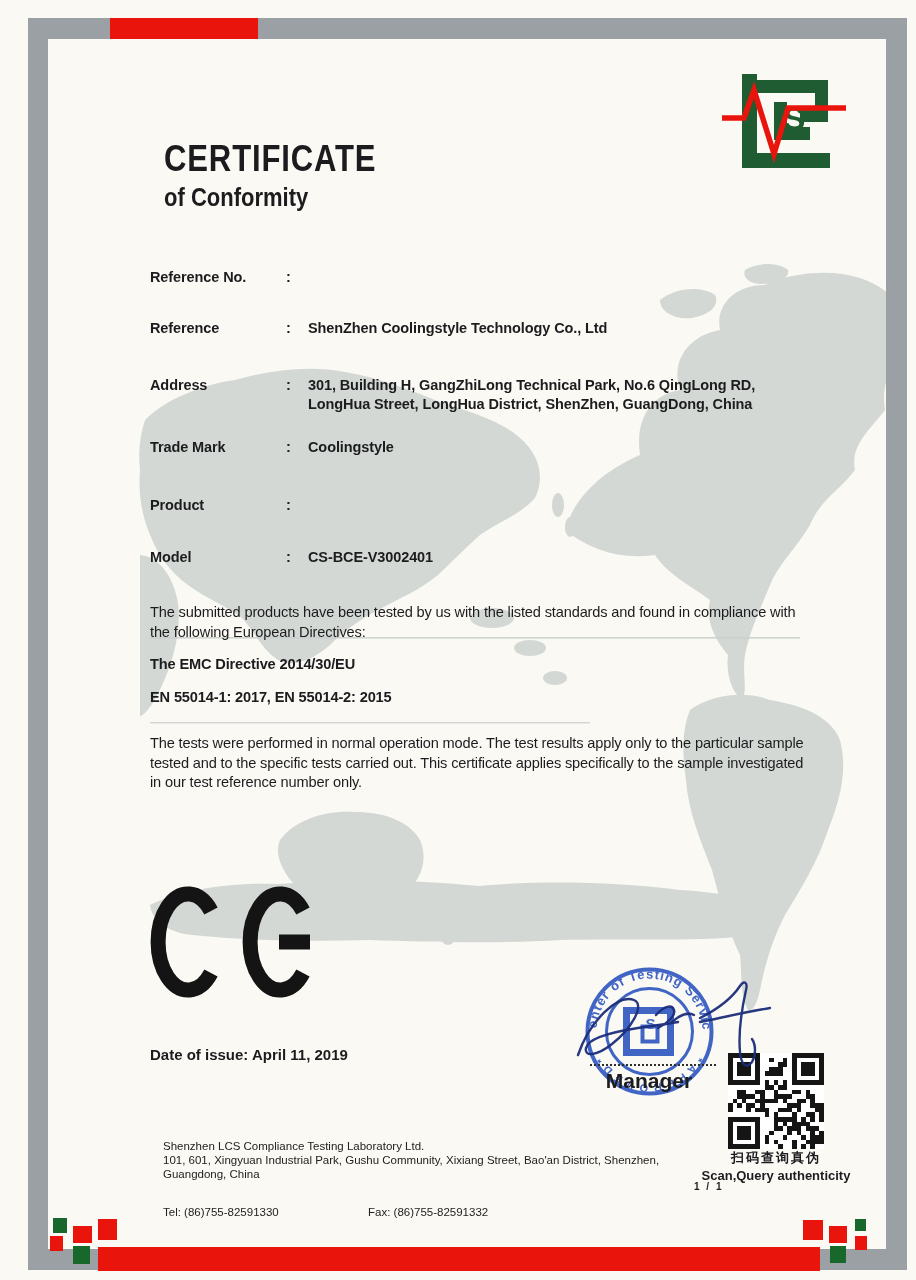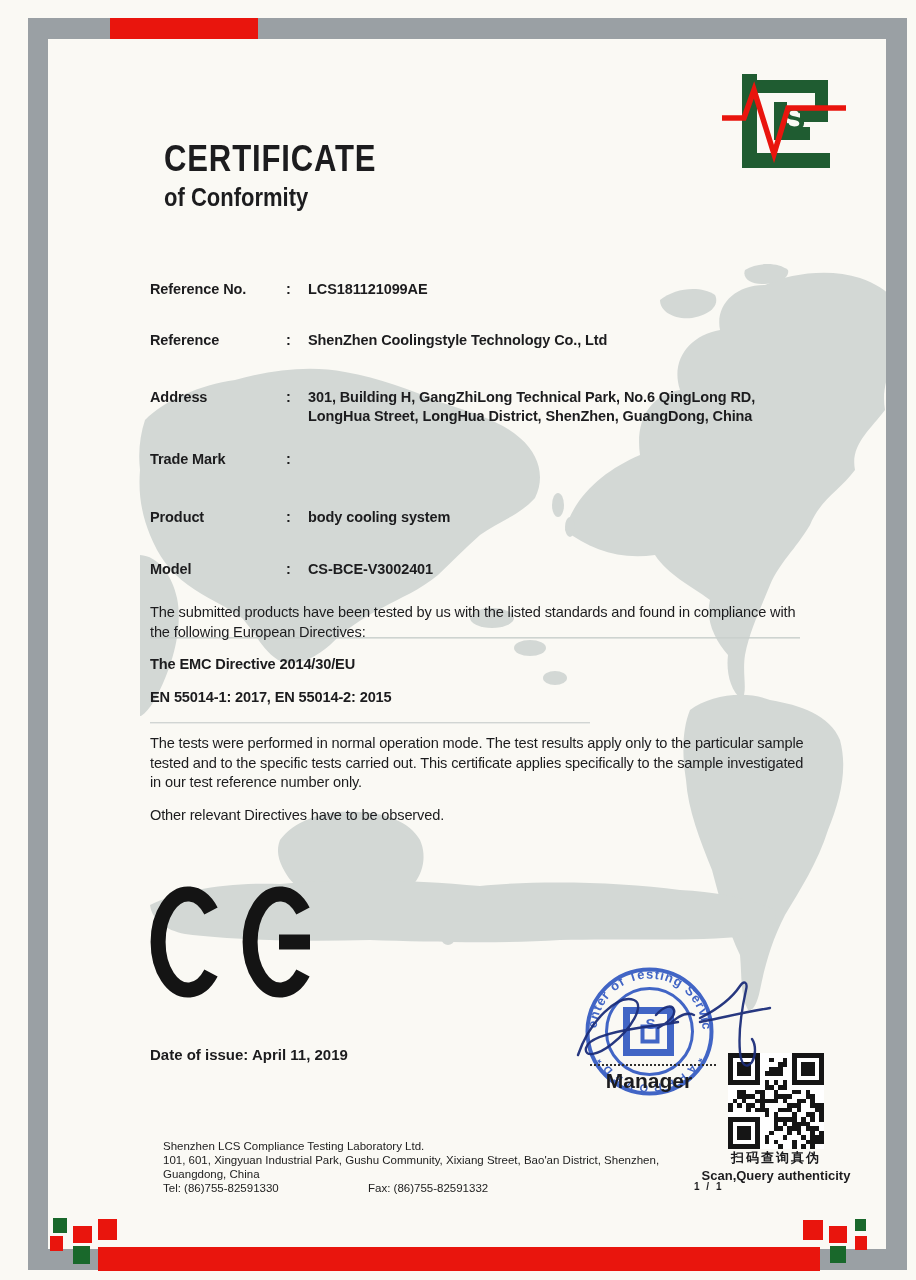--- a/index.html
+++ b/index.html
@@ -31,21 +31,21 @@
   
   .content { position:absolute; left:0; top:0; width:916px; height:1280px; z-index:1; }
 
   #title { left:164px; top:138px; font-size:37px; font-weight:bold; letter-spacing:1px;
            transform:scaleX(.84); transform-origin:left top; }
   #subtitle { left:164px; top:183px; font-size:25px; font-weight:bold;
            transform:scaleX(.88); transform-origin:left top; }
 
   #logo-wrap { left:722px; top:72px; width:126px; height:102px; }
 
-  #fields { left:150px; top:280px; width:660px; }
+  #fields { left:150px; top:268px; width:660px; }
   .field-row { display:flex; font-size:14.5px; font-weight:bold; line-height:19px; letter-spacing:-0.1px; }
   .f-label { width:136px; flex:none; }
   .f-colon { width:22px; flex:none; }
   .f-value { width:480px; white-space:pre-line; }
   #fields .field-row:nth-child(1){ margin-bottom:32px; }
   #fields .field-row:nth-child(2){ margin-bottom:38px; }
   #fields .field-row:nth-child(3){ margin-bottom:24px; }
   #fields .field-row:nth-child(4){ margin-bottom:39px;align-items:flex-end; }
   #fields .field-row:nth-child(5){ margin-bottom:33px; }
 
@@ -64,21 +64,21 @@
                  border-bottom:2px dotted #2e2e2e; }
   #manager { left:584px; top:1069px; width:130px; text-align:center; font-size:21px;font-weight:bold; }
 
   #qr-block { left:728px; top:1053px; width:96px; height:96px; background:#fff; }
   #qr-captions { left:684px; top:1149px; width:184px; text-align:center; }
   #qr-zh { font-size:13px; font-weight:bold; letter-spacing:2px; }
   #qr-en { font-size:13px; font-weight:bold; margin-top:1px; }
   #page-no { left:694px; top:1181px; font-size:10px; font-weight:bold; letter-spacing:2px; }
 
   #footer { left:163px; top:1139px; font-size:11.5px; line-height:14px; color:#222; }
-  .f-cols { display:flex; }
+  .f-cols { display:flex;margin-top:24px; }
   .f-col1 { width:205px; flex:none; }
 </style>
 </head>
 <body>
 
 <svg id="map-svg" width="916" height="1280" viewBox="0 0 916 1280">
   <g fill="#d3d8d5">
 
     <path d="M565,530 C575,495 605,470 640,455 C635,420 650,395 680,390 C670,360 690,335 720,330
              C715,305 735,285 765,285 C790,273 830,268 860,278 C890,288 906,308 906,330
@@ -139,55 +139,53 @@
       </g>
       <text x="72" y="58" text-anchor="middle" font-size="34" font-weight="bold" fill="#1f5c31" font-family="Liberation Sans, sans-serif">S</text>
       <polyline points="0,46 22,46 32,18 52,82 66,36 124,36" fill="none" stroke="#e9150d" stroke-width="5.5" stroke-linejoin="miter"></polyline>
     </svg>
   </div>
 
   <div class="abs" id="fields">
     <div class="field-row">
       <span class="f-label">Reference No.</span>
       <span class="f-colon">:</span>
-      <span class="f-value">LCS181121099AE</span>
     </div>
     <div class="field-row">
       <span class="f-label">Reference</span>
       <span class="f-colon">:</span>
       <span class="f-value">ShenZhen Coolingstyle Technology Co., Ltd</span>
     </div>
     <div class="field-row">
       <span class="f-label">Address</span>
       <span class="f-colon">:</span>
       <span class="f-value">301, Building H, GangZhiLong Technical Park, No.6 QingLong RD,
 LongHua Street, LongHua District, ShenZhen, GuangDong, China</span>
     </div>
     <div class="field-row">
       <span class="f-label">Trade Mark</span>
       <span class="f-colon">:</span>
+      <span class="f-value">Coolingstyle</span>
     </div>
     <div class="field-row">
       <span class="f-label">Product</span>
       <span class="f-colon">:</span>
-      <span class="f-value">body cooling system</span>
     </div>
     <div class="field-row">
       <span class="f-label">Model</span>
       <span class="f-colon">:</span>
       <span class="f-value">CS-BCE-V3002401</span>
     </div>
   </div>
 
   <div class="abs" id="paras">
     <div class="para">The submitted products have been tested by us with the listed standards and found in compliance with the following European Directives:</div>
     <div class="para bold">The EMC Directive 2014/30/EU</div>
     <div class="para bold gap-lg">EN 55014-1: 2017, EN 55014-2: 2015</div>
     <div class="para">The tests were performed in normal operation mode. The test results apply only to the particular sample tested and to the specific tests carried out. This certificate applies specifically to the sample investigated in our test reference number only.</div>
-    <div class="para">Other relevant Directives have to be observed.</div>
   </div>
 
   <div class="abs" id="ce-wrap" aria-label="CE">
     <svg width="170" height="112" viewBox="0 0 170 112">
       <g stroke="#141414" stroke-width="15" fill="none">
         <path d="M63,25 A30,48 0 1 0 63,87"></path>
         <path d="M155,25 A30,48 0 1 0 155,87"></path>
         <path d="M131,56 L162,56"></path>
       </g>
     </svg>

